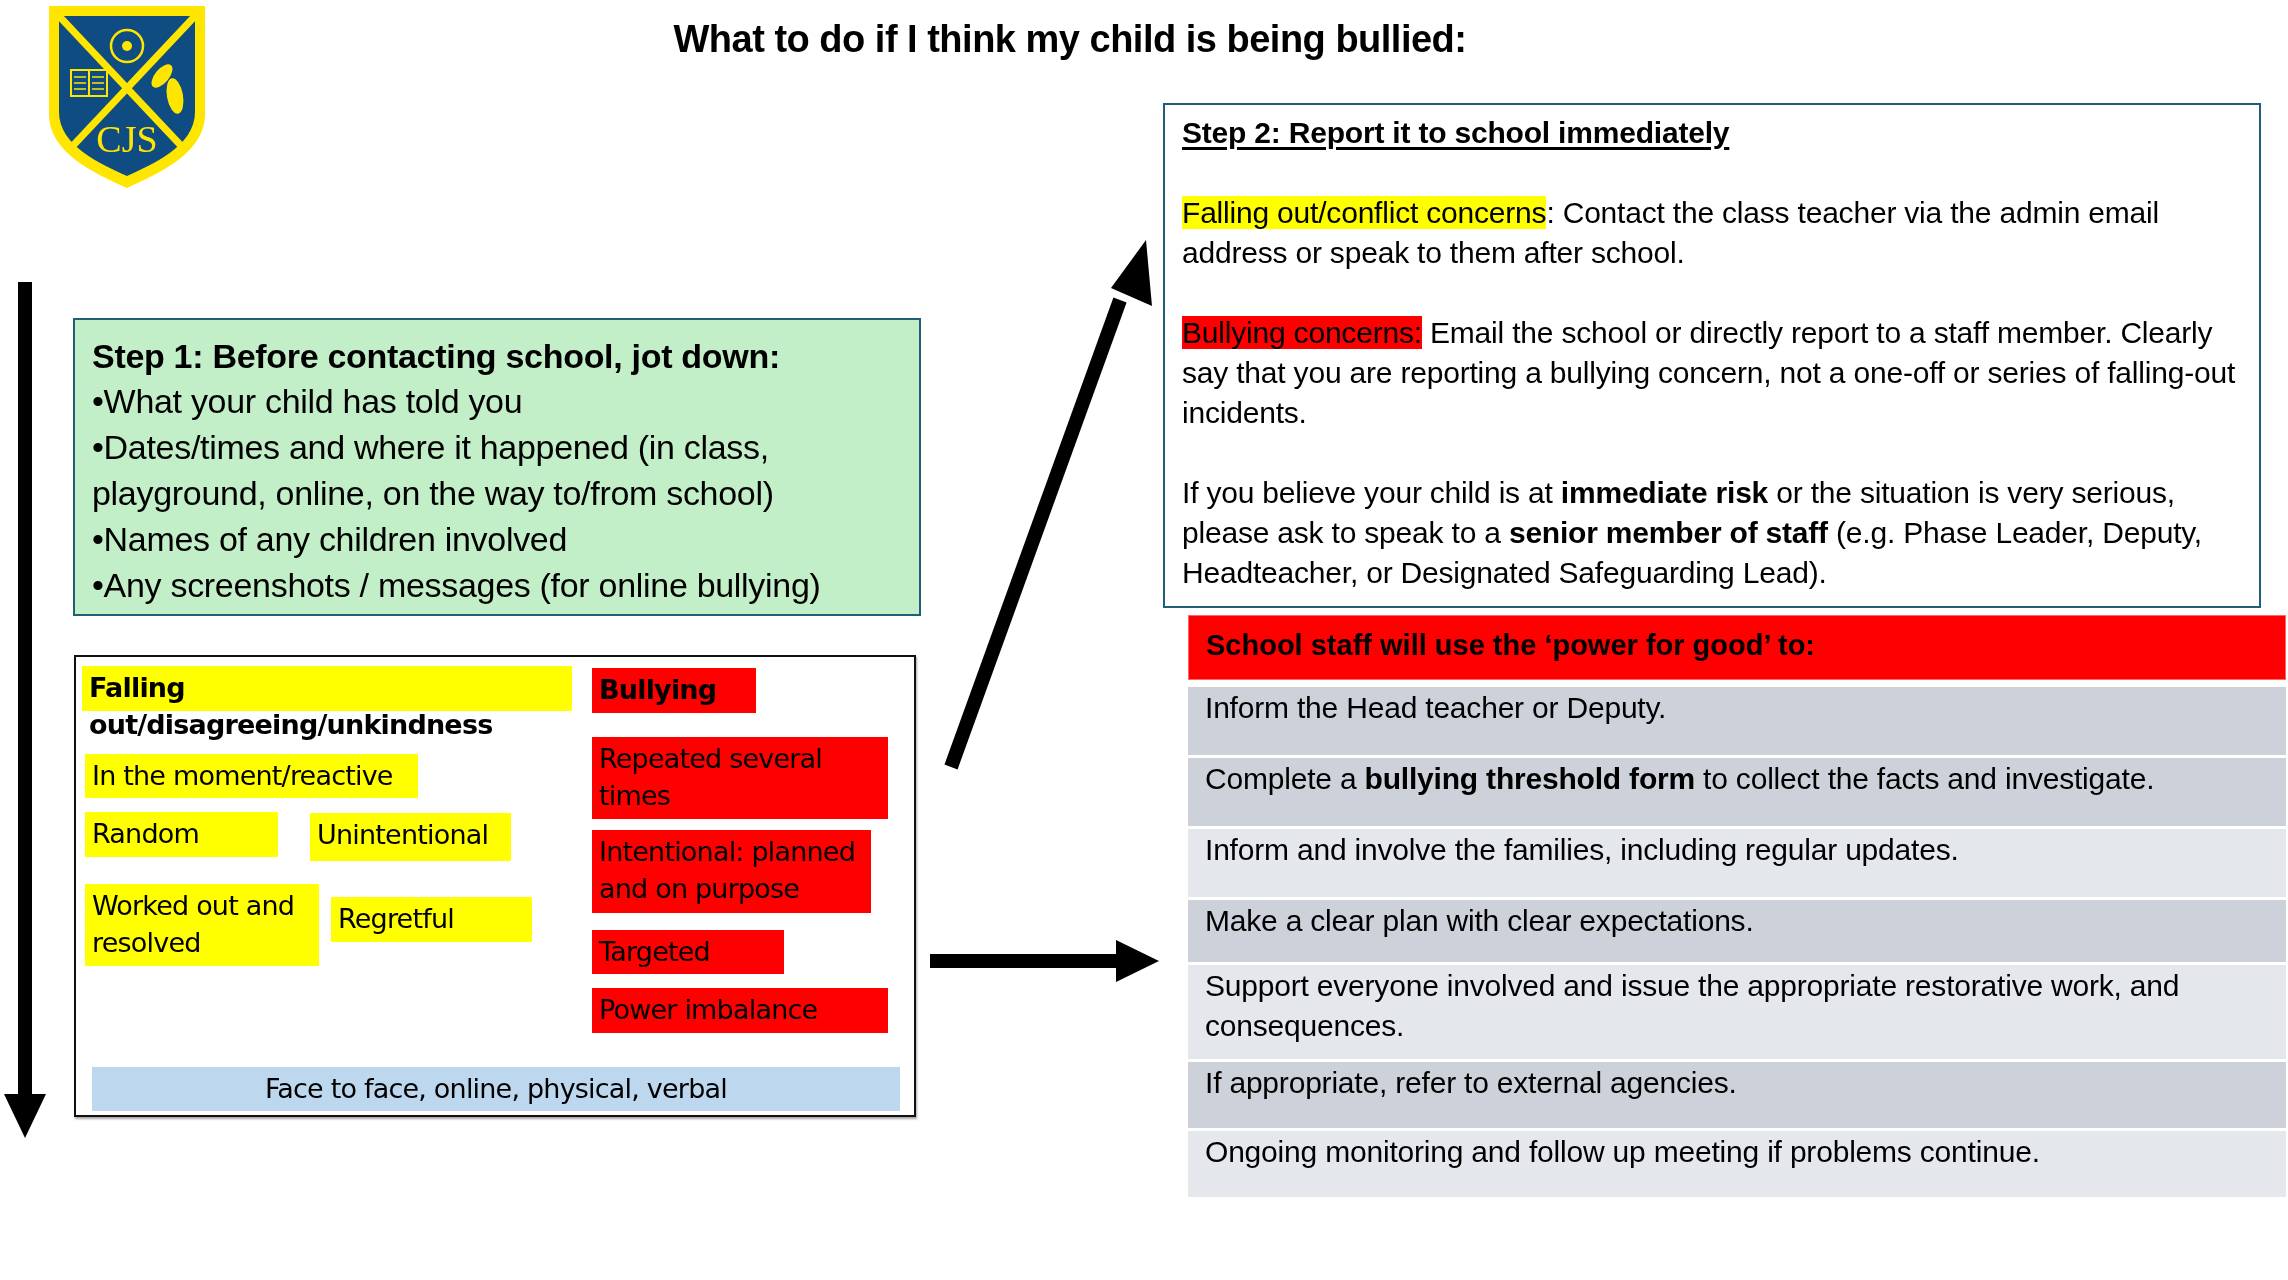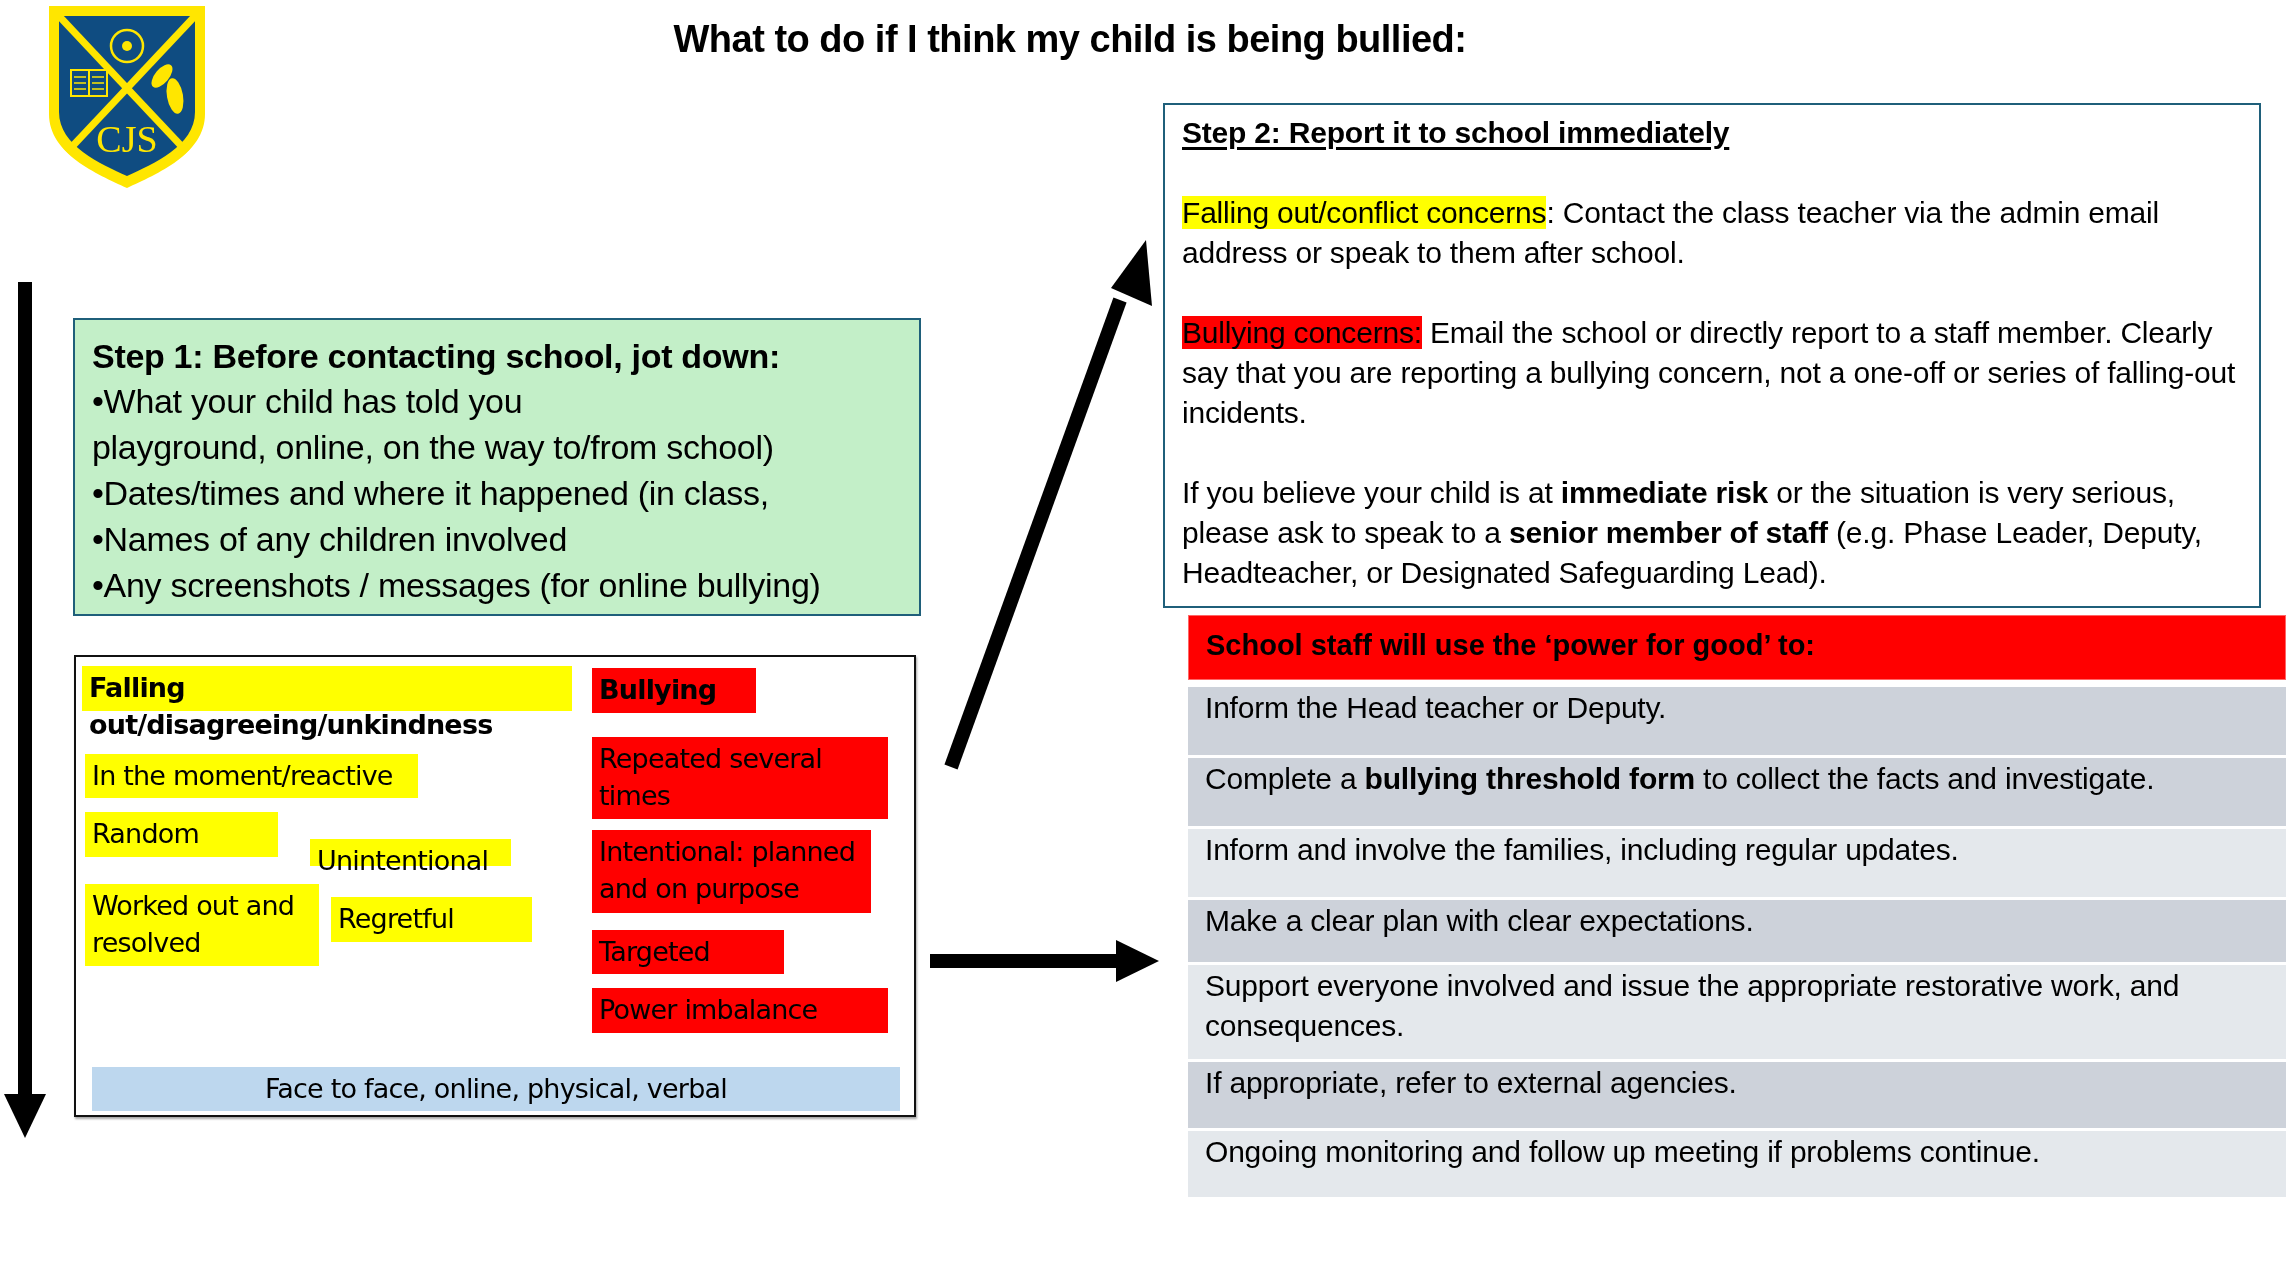--- a/index.html
+++ b/index.html
@@ -79,31 +79,31 @@
   </g>
   <g>
     <rect x="930" y="954" width="190" height="14" fill="#000"></rect>
     <polygon points="1116,940 1116,982 1159,961" fill="#000"></polygon>
   </g>
 </svg>
 
 <div id="step1" class="abs">
   <div class="h">Step 1: Before contacting school, jot down:</div>
   <div class="li">•What your child has told you</div>
+  <div class="li">•Dates/times and where it happened (in class,</div>
   <div class="li">playground, online, on the way to/from school)</div>
-  <div class="li">•Dates/times and where it happened (in class,</div>
   <div class="li">•Names of any children involved</div>
   <div class="li">•Any screenshots / messages (for online bullying)</div>
 </div>
 
 <div id="compare" class="abs">
   <div class="tag y b" style="left:6px;top:9px;width:490px;height:45px;">Falling out/disagreeing/unkindness</div>
   <div class="tag y" style="left:9px;top:97px;width:333px;height:44px;">In the moment/reactive</div>
   <div class="tag y" style="left:9px;top:155px;width:193px;height:45px;">Random</div>
-  <div class="tag y" style="left:234px;top:156px;width:201px;height:27px;margin-top:26px;">Unintentional</div>
+  <div class="tag y" style="left:234px;top:156px;width:201px;height:48px;">Unintentional</div>
   <div class="tag y" style="left:9px;top:227px;width:234px;height:82px;">Worked out and resolved</div>
   <div class="tag y" style="left:255px;top:240px;width:201px;height:45px;line-height:38px;">Regretful</div>
 
   <div class="tag r b" style="left:516px;top:11px;width:164px;height:45px;">Bullying</div>
   <div class="tag r" style="left:516px;top:80px;width:296px;height:82px;">Repeated several times</div>
   <div class="tag r" style="left:516px;top:173px;width:279px;height:83px;">Intentional: planned and on purpose</div>
   <div class="tag r" style="left:516px;top:273px;width:192px;height:44px;">Targeted</div>
   <div class="tag r" style="left:516px;top:331px;width:296px;height:45px;">Power imbalance</div>
 
   <div id="modes" class="abs">Face to face, online, physical, verbal</div>

